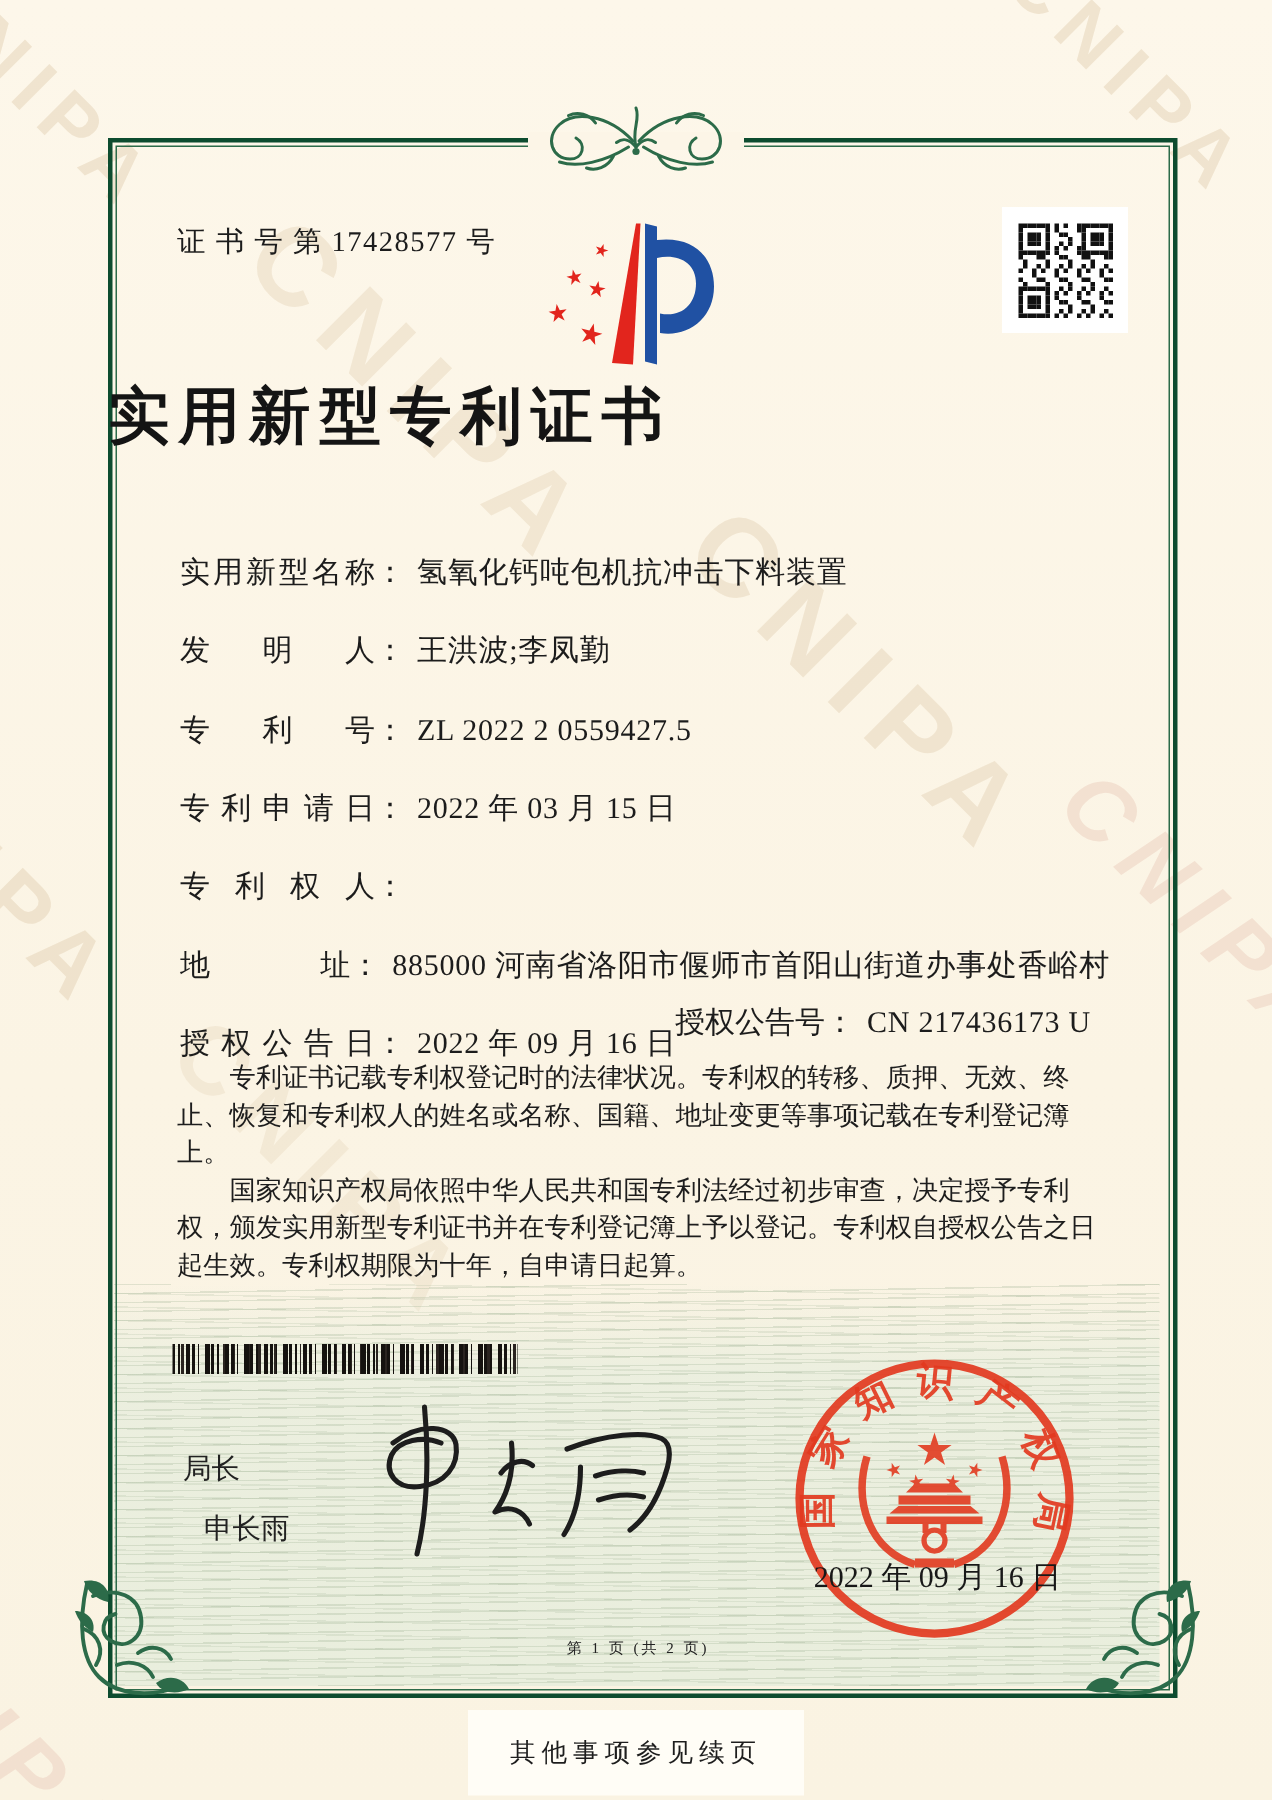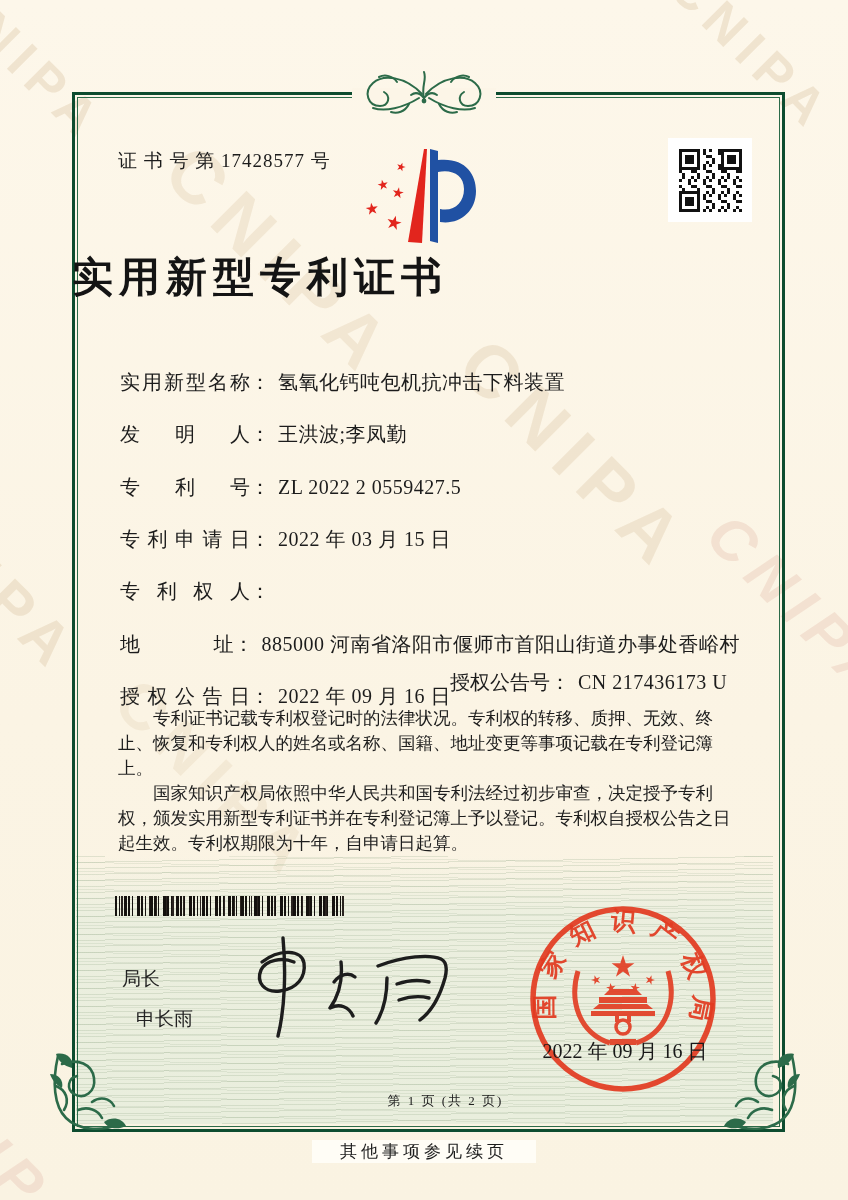--- a/index.html
+++ b/index.html
@@ -69,23 +69,23 @@
            background-image:
              repeating-linear-gradient(90deg,#15120f 0 2px,rgba(0,0,0,0) 2px 4px,#15120f 4px 5px,rgba(0,0,0,0) 5px 9px,#15120f 9px 12px,rgba(0,0,0,0) 12px 13px),
              repeating-linear-gradient(90deg,#2a2420 0 1px,rgba(0,0,0,0) 1px 6px,#2a2420 6px 8px,rgba(0,0,0,0) 8px 17px);}
   .sig-title{position:absolute;left:122px;top:966px;z-index:5;font-size:19px;color:#222;
              font-family:"Liberation Sans","DejaVu Sans",sans-serif;}
   .sig-name{position:absolute;left:136px;top:1006px;z-index:5;font-size:19px;color:#222;
             font-family:"Liberation Sans","DejaVu Sans",sans-serif;}
   .signature{position:absolute;left:228px;top:930px;z-index:5;}
   .seal{position:absolute;left:525px;top:901px;z-index:6;}
   .page-num{position:absolute;left:72px;width:707px;top:1092px;z-index:5;text-align:center;
-            font-size:13px;letter-spacing:2px;color:#222;padding-left:20px;}
+            font-size:10px;letter-spacing:2px;color:#222;}
   .note{position:absolute;left:424px;top:1140px;transform:translateX(-50%);z-index:5;
-        background:#fffdf6;padding:0 28px;font-size:17px;letter-spacing:4px;color:#1d1d1d;
+        background:#fffdf6;padding:17px 28px;font-size:17px;letter-spacing:4px;color:#1d1d1d;
         white-space:nowrap;}
 </style>
 </head>
 <body>
 
 <div class="page">
 
   <div class="wm wm1">CNIPA</div>
   <div class="wm wm2">CNIPA</div>
   <div class="wm wm3">CNIPA</div>

